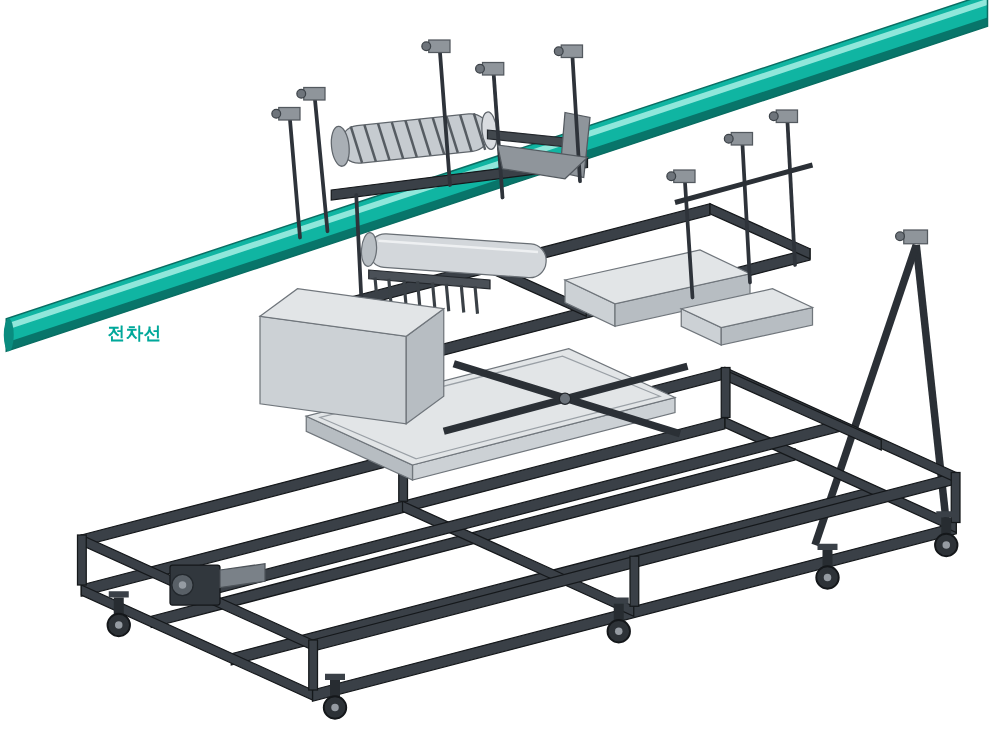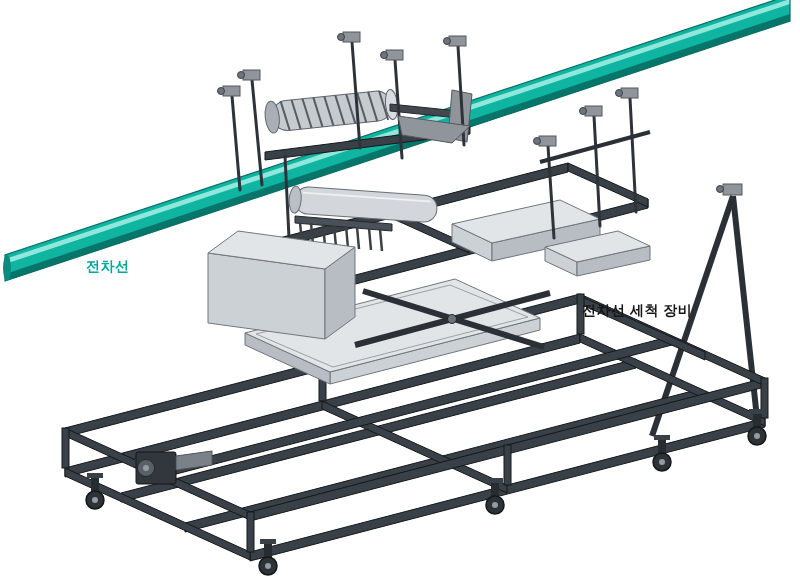--- a/index.html
+++ b/index.html
@@ -253,14 +253,13 @@
         </g>
         <path class="strut" stroke-width="4" d="M540,162 L650,132"></path>
       </g>
 
       <path class="clamp" d="M398,116 L470,126 L452,143 L402,135 Z" fill="#b3b9be"></path>
 
     </g>
   </svg>
 
   <div class="label label-catenary">전차선</div>
-  <div class="label label-machine">전차선 세척 장비</div>
 </div>
 
 </body></html>

